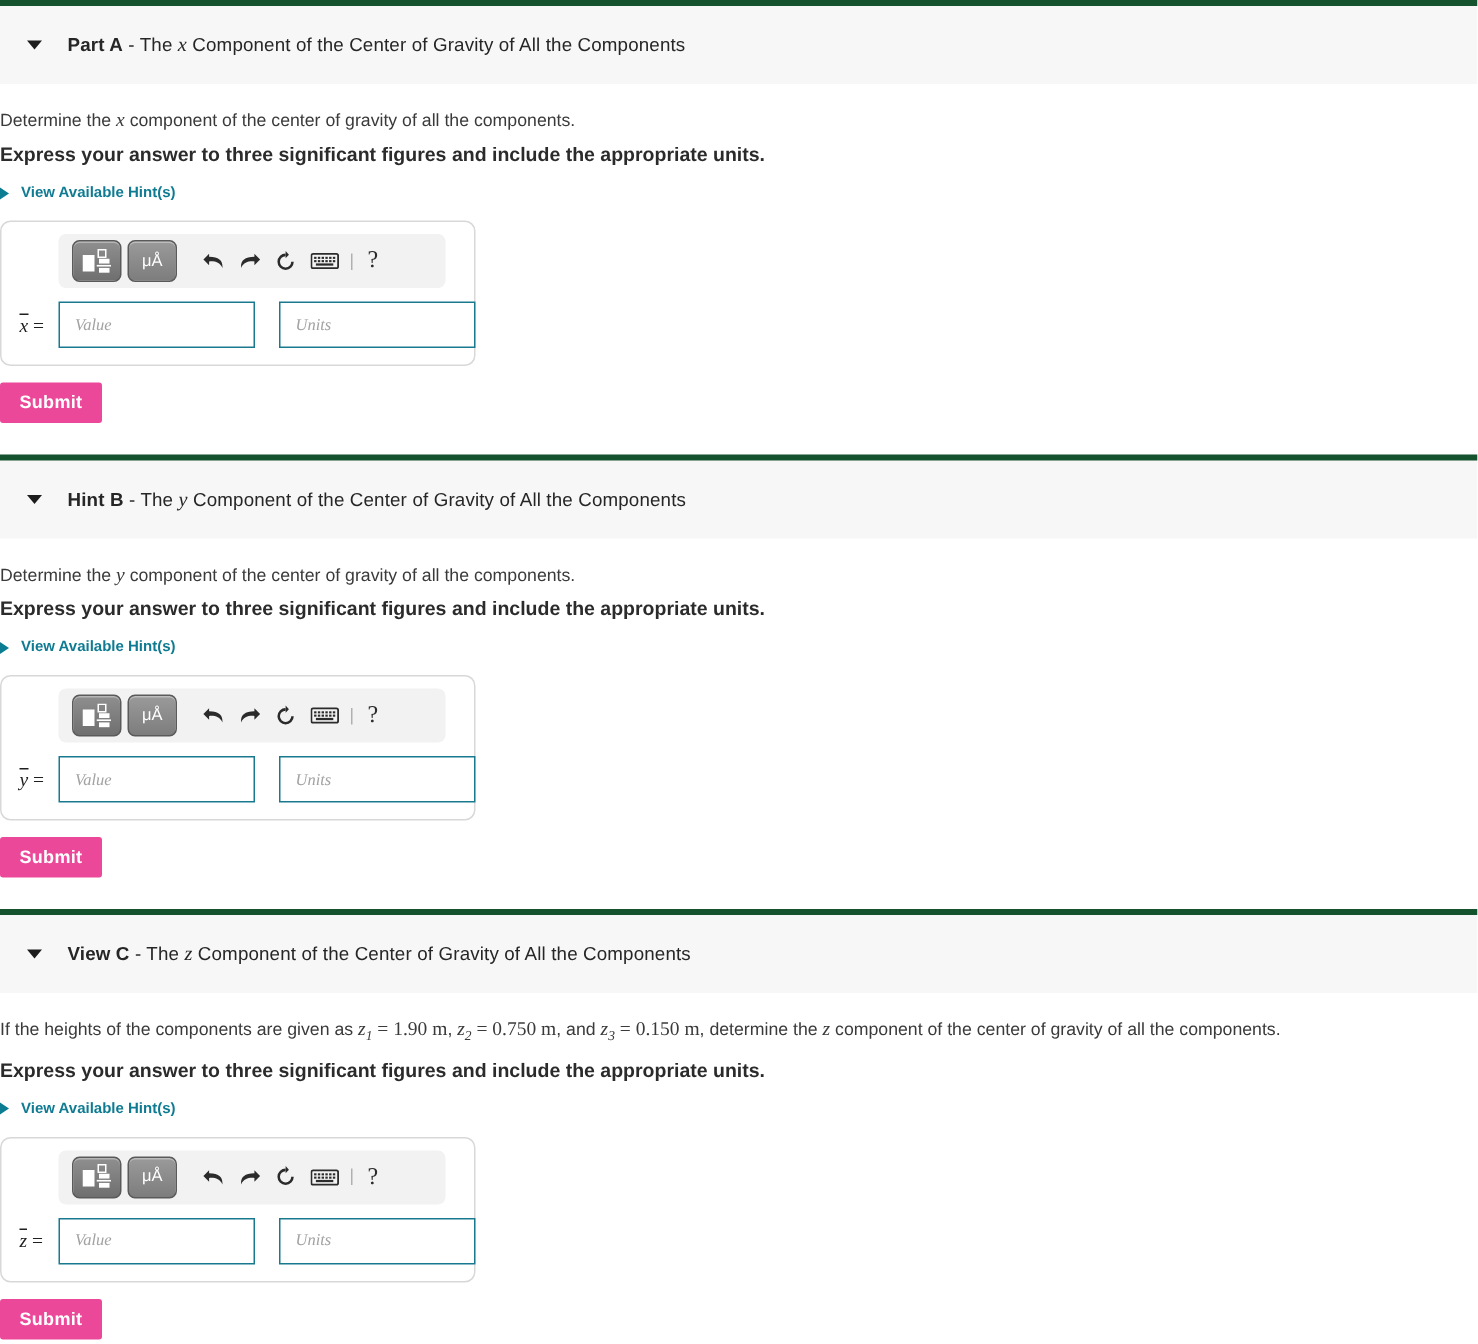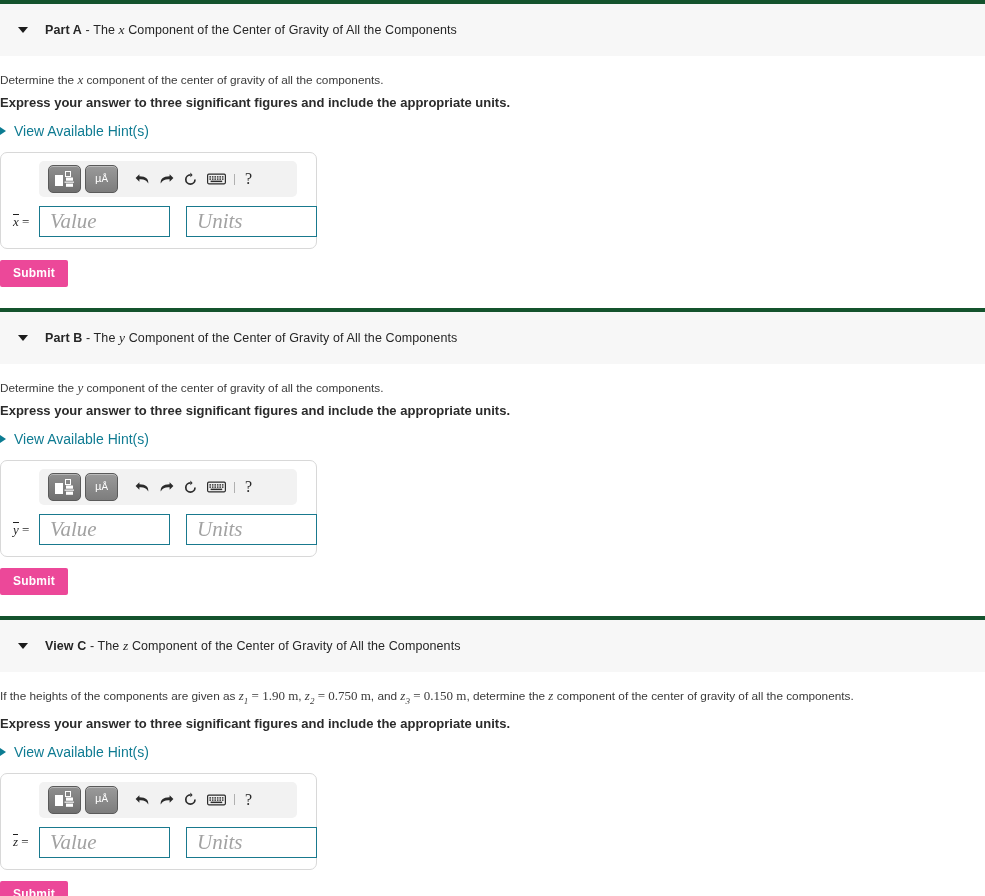--- a/index.html
+++ b/index.html
@@ -97,22 +97,22 @@
   }
   .caret-right {
     width: 0; height: 0;
     border-top: 4.5px solid transparent;
     border-bottom: 4.5px solid transparent;
     border-left: 6px solid #0c7c92;
     margin-right: 8px;
     flex: 0 0 auto;
   }
   .hint-link {
-    font-size: 14px;
-    font-weight: normal;
+    font-size: 10px;
+    font-weight: bold;
     color: #0f7b92;
     text-decoration: none;
     cursor: pointer;
   }
 
   
   .answer-box {
     border: 1px solid #d8d8d8;
     border-radius: 7px;
     background: #ffffff;
@@ -143,21 +143,21 @@
     box-shadow: inset 0 1px 0 rgba(255,255,255,.35);
     display: flex;
     align-items: center;
     justify-content: center;
     margin-right: 4px;
     cursor: pointer;
     flex: 0 0 auto;
   }
   .tbtn.unit {
     background: linear-gradient(#9a9a9a, #7d7d7d);
-    font-family: Liberation Mono, monospace;
+    font-family: Liberation Sans, sans-serif;
     color: #ffffff;
     font-size: 12.5px;
     line-height: 1;
   }
   .tbtn.unit .mu { font-size: 11px; }
 
   .tsep { width: 8px; flex: 0 0 auto; }
 
   .ticon {
     width: 24px;
@@ -208,21 +208,21 @@
     line-height: 1.05;
     font-style: italic;
   }
   .fld {
     height: 31px;
     border: 1px solid #19798e;
     background: #ffffff;
     box-sizing: border-box;
     font-family: "Liberation Serif", serif;
     font-style: italic;
-    font-size: 21px;
+    font-size: 11px;
     color: #9a9a9a;
     padding: 0 10px;
     outline: none;
   }
   .fld::placeholder {
     color: #a2a2a2;
     font-family: "Liberation Serif", serif;
     font-style: italic;
     opacity: 1;
   }
@@ -330,21 +330,21 @@
       </div>
 
       <button class="submit-btn">Submit</button>
     </div>
     <div class="gap-after"></div>
   </section>
 
   <section class="part-block">
     <div class="part-header">
       <span class="caret-down"></span>
-      <span class="part-title"><span class="pt-label">Part B</span><span class="pt-rest"> - </span><span class="pt-rest">The </span><i class="var">y</i><span class="pt-rest"> Component of the Center of Gravity of All the Components</span></span>
+      <span class="part-title"><span class="pt-label">Hint B</span><span class="pt-rest"> - </span><span class="pt-rest">The </span><i class="var">y</i><span class="pt-rest"> Component of the Center of Gravity of All the Components</span></span>
     </div>
 
     <div class="part-body">
       <div class="q-text"><span>Determine the </span><span class="mi">y</span><span> component of the center of gravity of all the components.</span></div>
 
       <div class="q-bold">Express your answer to three significant figures and include the appropriate units.</div>
 
       <div class="hint-row">
         <span class="caret-right"></span>
         <a class="hint-link">View Available Hint(s)</a>

